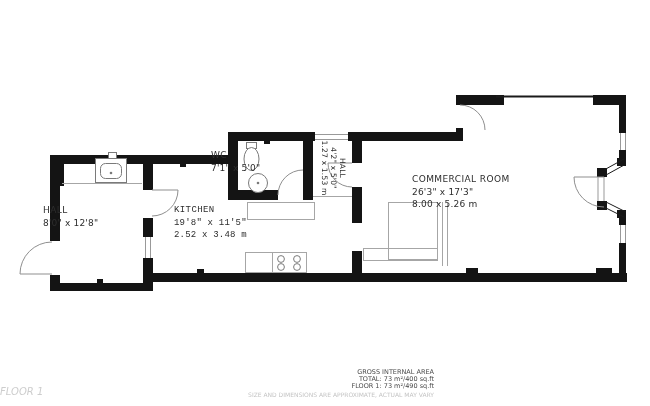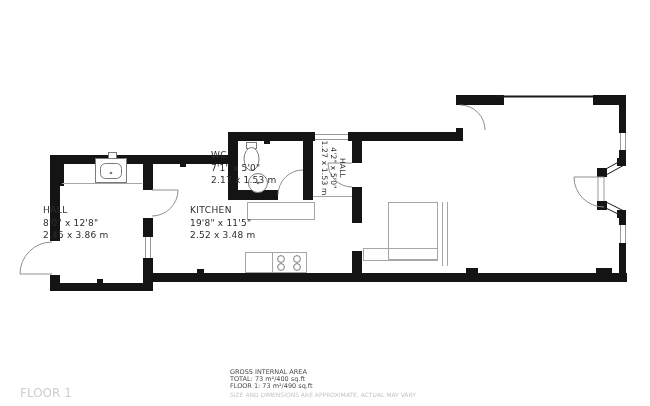--- a/index.html
+++ b/index.html
@@ -4,24 +4,24 @@
 <style>
   html,body{margin:0;padding:0;background:#fff;}
   .canvas{position:relative;width:650px;height:406px;background:#ffffff;overflow:hidden;
           font-family:"DejaVu Sans","Liberation Sans",sans-serif;}
   .w{position:absolute;background:#141414;}
   svg.overlay{position:absolute;left:0;top:0;width:650px;height:406px;}
   .room-label{position:absolute;text-align:left;color:#2d2d2d;font-size:9px;line-height:12.5px;letter-spacing:.2px;white-space:nowrap;}
   .room-label .nm{letter-spacing:.4px;}
   .hall-label{position:absolute;left:333px;top:168px;transform:translate(-50%,-50%) rotate(90deg);
               text-align:center;color:#2d2d2d;font-size:7.5px;line-height:9px;letter-spacing:.2px;white-space:nowrap;}
-  .footer{position:absolute;left:230px;top:369px;width:204px;text-align:left;color:#4a4a4a;
+  .footer{position:absolute;left:230px;top:369px;width:204px;text-align:right;color:#4a4a4a;
           font-size:6.5px;line-height:7px;}
   .footer .disclaimer{color:#c4c4c4;font-size:6px;margin-top:1px;}
-  .floor-tag{position:absolute;left:20px;top:386px;color:#cdcdcd;font-size:12px;}
+  .floor-tag{position:absolute;left:0;top:386px;color:#cdcdcd;font-size:10px;font-style:italic;}
 </style>
 </head>
 <body>
 
 <div class="canvas">
 
   <div class="w" style="left:50px;top:155px;width:10px;height:86px;"></div>
   <div class="w" style="left:50px;top:275px;width:10px;height:16px;"></div>
   <div class="w" style="left:50px;top:155px;width:14px;height:31px;"></div>
   <div class="w" style="left:50px;top:155px;width:185px;height:9px;"></div>
@@ -124,41 +124,44 @@
       <circle cx="281" cy="259" r="3.4"></circle>
       <circle cx="297" cy="259" r="3.4"></circle>
       <circle cx="281" cy="267" r="3.4"></circle>
       <circle cx="297" cy="267" r="3.4"></circle>
     </g>
   </svg>
 
   <div class="room-label" style="left:43px;top:204px;width:120px;">
     <div class="nm">HALL</div>
     <div>8'0" x 12'8"</div>
-    <div>2.45 x 3.86 m</div>
   </div>
 
   <div class="room-label" style="left:211px;top:149px;width:120px;">
     <div class="nm">WC</div>
     <div>7'1" x 5'0"</div>
-    <div>2.17 x 1.53 m</div>
   </div>
 
   <div class="hall-label">
     <div class="nm">HALL</div>
     <div>4'2" x 5'0"</div>
     <div>1.27 x 1.53 m</div>
   </div>
 
-  <div class="room-label" style="left:190px;top:204px;width:120px;">
+  <div class="room-label" style="left:174px;top:204px;width:120px;font-family:Liberation Mono, monospace;">
     <div class="nm">KITCHEN</div>
     <div>19'8" x 11'5"</div>
     <div>2.52 x 3.48 m</div>
   </div>
 
+  <div class="room-label" style="left:412px;top:173px;width:160px;">
+    <div class="nm">COMMERCIAL ROOM</div>
+    <div>26'3" x 17'3"</div>
+    <div>8.00 x 5.26 m</div>
+  </div>
 
   <div class="footer">
     <div>GROSS INTERNAL AREA</div>
     <div>TOTAL: 73 m²/400 sq.ft</div>
     <div>FLOOR 1: 73 m²/490 sq.ft</div>
     <div class="disclaimer">SIZE AND DIMENSIONS ARE APPROXIMATE, ACTUAL MAY VARY</div>
   </div>
   <div class="floor-tag">FLOOR 1</div>
 
 </div>

